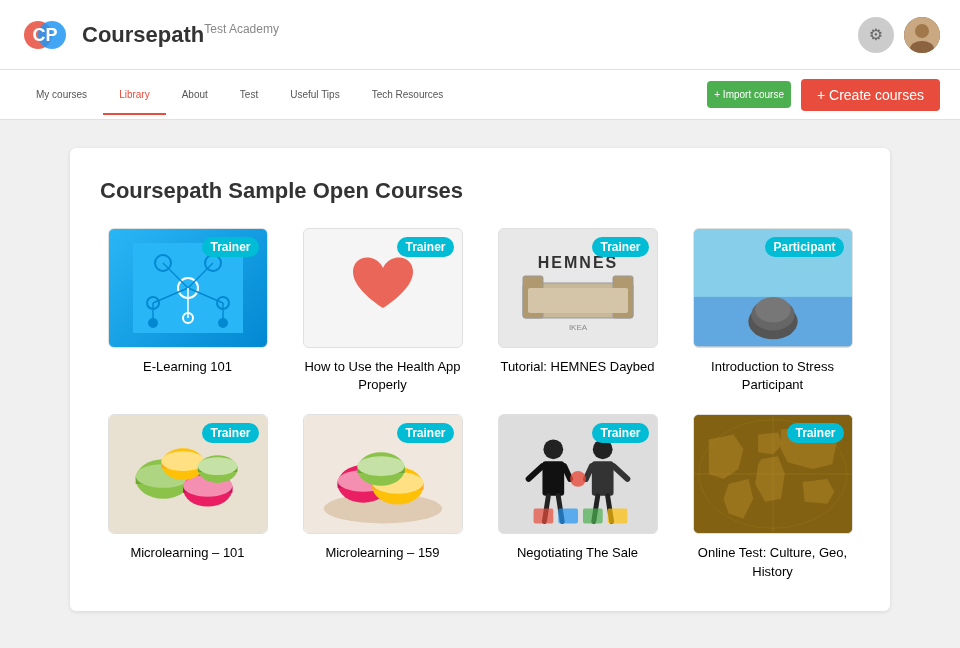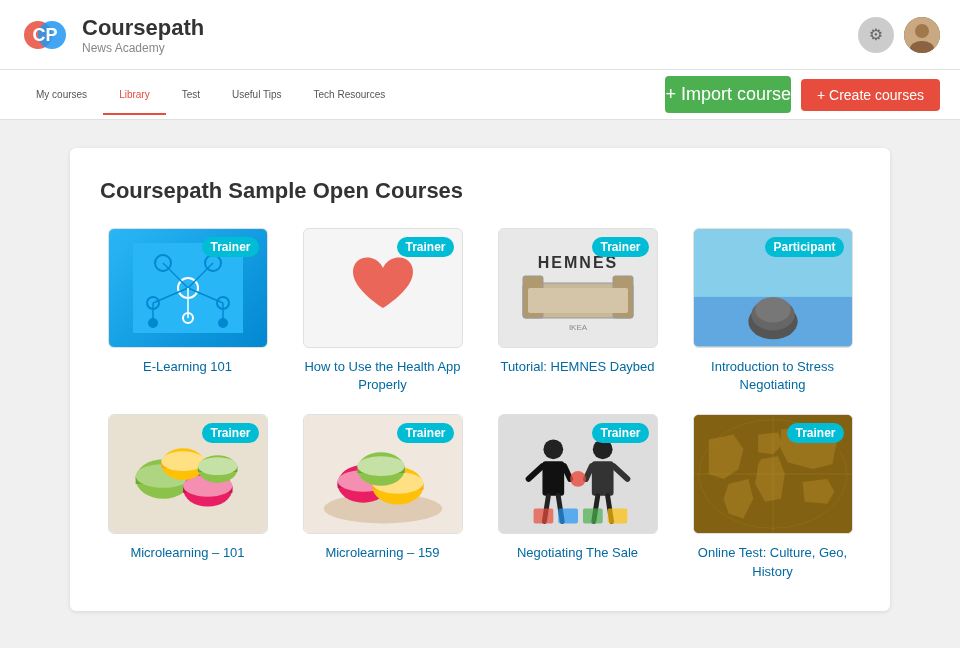--- a/index.html
+++ b/index.html
@@ -2,50 +2,50 @@
 <html><head>
   <meta charset="utf-8">
   <style>
     * { box-sizing: border-box; margin: 0; padding: 0; }
     body { font-family: -apple-system, BlinkMacSystemFont, 'Segoe UI', sans-serif; background: #f0f0f0; color: #333; }
 
     
     .header { background: #fff; border-bottom: 1px solid #e0e0e0; display: flex; align-items: center; justify-content: space-between; padding: 7px 20px; height: 70px; }
     .header-left { display: flex; align-items: center; gap: 12px; }
     .logo-icon { width: 50px; height: 50px; }
-    .logo-text { display: flex; flex-direction: column; }
+    .logo-text { display: flex; flex-direction: row; }
     .logo-title { font-size: 22px; font-weight: 600; color: #333; }
     .logo-subtitle { font-size: 12px; color: #888; }
     .header-right { display: flex; align-items: center; gap: 10px; }
     .gear-btn { width: 36px; height: 36px; border-radius: 50%; background: #ccc; border: none; cursor: pointer; display: flex; align-items: center; justify-content: center; font-size: 16px; color: #666; }
     .avatar { width: 36px; height: 36px; border-radius: 50%; background: #8B7355; overflow: hidden; display: flex; align-items: center; justify-content: center; }
     .avatar svg { width: 36px; height: 36px; }
 
     
     .nav { background: #fff; border-bottom: 1px solid #e0e0e0; display: flex; align-items: center; justify-content: space-between; padding: 0 20px; height: 50px; }
     .nav-left { display: flex; align-items: center; gap: 0; }
     .nav-item { padding: 14px 16px; font-size: 10px; color: #555; cursor: pointer; text-decoration: none; display: block; position: relative; white-space: nowrap; }
     .nav-item.active { color: #e74c3c; font-weight: 500; }
     .nav-item.active::after { content: ''; position: absolute; bottom: -1px; left: 0; right: 0; height: 2px; background: #e74c3c; }
     .nav-right { display: flex; align-items: center; gap: 10px; }
-    .btn-import { background: #4CAF50; color: #fff; border: none; padding: 8px 0; border-radius: 4px; cursor: pointer; font-size: 18px; font-weight: 500; }
+    .btn-import { background: #4CAF50; color: #fff; border: none; padding: 8px 7px; border-radius: 4px; cursor: pointer; font-size: 10px; font-weight: 500; }
     .btn-create { background: #e74c3c; color: #fff; border: none; padding: 8px 16px; border-radius: 4px; cursor: pointer; font-size: 14px; font-weight: 500; }
 
     
     .main { padding: 20px; margin-top: 8px; }
     .content-box { background: #fff; border-radius: 6px; padding: 30px; max-width: 820px; margin: 0 auto; box-shadow: 0 1px 4px rgba(0,0,0,0.1); }
     .content-title { font-size: 22px; font-weight: 600; color: #333; margin-bottom: 24px; }
 
     
     .course-grid { display: grid; grid-template-columns: repeat(4, 1fr); gap: 20px; }
     .course-card { display: flex; flex-direction: column; align-items: center; cursor: pointer; }
     .course-thumb { width: 160px; height: 120px; border-radius: 6px; overflow: hidden; position: relative; border: 1px solid #e0e0e0; }
     .course-badge { position: absolute; top: 8px; right: 8px; background: #00bcd4; color: #fff; font-size: 12px; font-weight: 600; padding: 3px 8px; border-radius: 12px; }
     .course-badge.participant { background: #00bcd4; }
-    .course-name { margin-top: 10px; font-size: 13px; color: #0369a1; text-align: center; line-height: 1.4; }
+    .course-name { margin-top: 10px; font-size: 13px; color: #000000; text-align: center; line-height: 1.4; }
 
     
     .thumb-elearning { background: linear-gradient(135deg, #29b6f6 0%, #0288d1 100%); display: flex; align-items: center; justify-content: center; }
     .thumb-health { background: #f5f5f5; display: flex; align-items: center; justify-content: center; }
     .thumb-hemnes { background: #e8e8e8; display: flex; align-items: center; justify-content: center; flex-direction: column; gap: 4px; }
     .thumb-stress { background: #ccc; display: flex; align-items: flex-end; justify-content: center; overflow: hidden; }
     .thumb-macro1 { display: flex; align-items: center; justify-content: center; overflow: hidden; }
     .thumb-macro2 { display: flex; align-items: center; justify-content: center; overflow: hidden; }
     .thumb-negotiating { background: #e0e0e0; display: flex; align-items: center; justify-content: center; overflow: hidden; }
     .thumb-online { background: #8B6914; display: flex; align-items: center; justify-content: center; overflow: hidden; }
@@ -56,39 +56,40 @@
 <header class="header">
   <div class="header-left">
 
     <svg class="logo-icon" viewBox="0 0 50 50">
       <circle cx="18" cy="25" r="14" fill="#e74c3c" opacity="0.85"></circle>
       <circle cx="32" cy="25" r="14" fill="#2196F3" opacity="0.85"></circle>
       <text x="25" y="31" text-anchor="middle" font-size="18" font-weight="bold" fill="#fff">CP</text>
     </svg>
     <div class="logo-text">
       <span class="logo-title">Coursepath</span>
-      <span class="logo-subtitle">News Academy</span>
+      <span class="logo-subtitle">Test Academy</span>
     </div>
   </div>
   <div class="header-right">
     <button class="gear-btn">⚙</button>
     <div class="avatar">
       <svg viewBox="0 0 36 36">
         <circle cx="18" cy="18" r="18" fill="#c9a882"></circle>
         <circle cx="18" cy="14" r="7" fill="#a0784a"></circle>
         <ellipse cx="18" cy="32" rx="12" ry="8" fill="#8B6340"></ellipse>
       </svg>
     </div>
   </div>
 </header>
 
 <nav class="nav">
   <div class="nav-left">
     <a class="nav-item">My courses</a>
     <a class="nav-item active">Library</a>
+    <a class="nav-item">About</a>
     <a class="nav-item">Test</a>
     <a class="nav-item">Useful Tips</a>
     <a class="nav-item">Tech Resources</a>
   </div>
   <div class="nav-right">
     <button class="btn-import">+ Import course</button>
     <button class="btn-create">+ Create courses</button>
   </div>
 </nav>
 
@@ -159,21 +160,21 @@
 
             <rect width="160" height="120" fill="#87CEEB"></rect>
             <rect y="70" width="160" height="50" fill="#4a90d9" opacity="0.6"></rect>
 
             <ellipse cx="80" cy="95" rx="25" ry="18" fill="#555"></ellipse>
             <ellipse cx="80" cy="88" rx="22" ry="16" fill="#666"></ellipse>
             <ellipse cx="80" cy="83" rx="18" ry="13" fill="#777"></ellipse>
           </svg>
           <span class="course-badge participant">Participant</span>
         </div>
-        <span class="course-name">Introduction to Stress Negotiating</span>
+        <span class="course-name">Introduction to Stress Participant</span>
       </div>
 
       <div class="course-card">
         <div class="course-thumb thumb-macro1">
           <svg width="160" height="120" viewBox="0 0 160 120">
             <rect width="160" height="120" fill="#e8e0d0"></rect>
 
             <ellipse cx="55" cy="65" rx="28" ry="20" fill="#8BC34A"></ellipse>
             <rect x="27" y="62" width="56" height="8" fill="#6ea832"></rect>
             <ellipse cx="55" cy="62" rx="28" ry="12" fill="#AED581"></ellipse>

